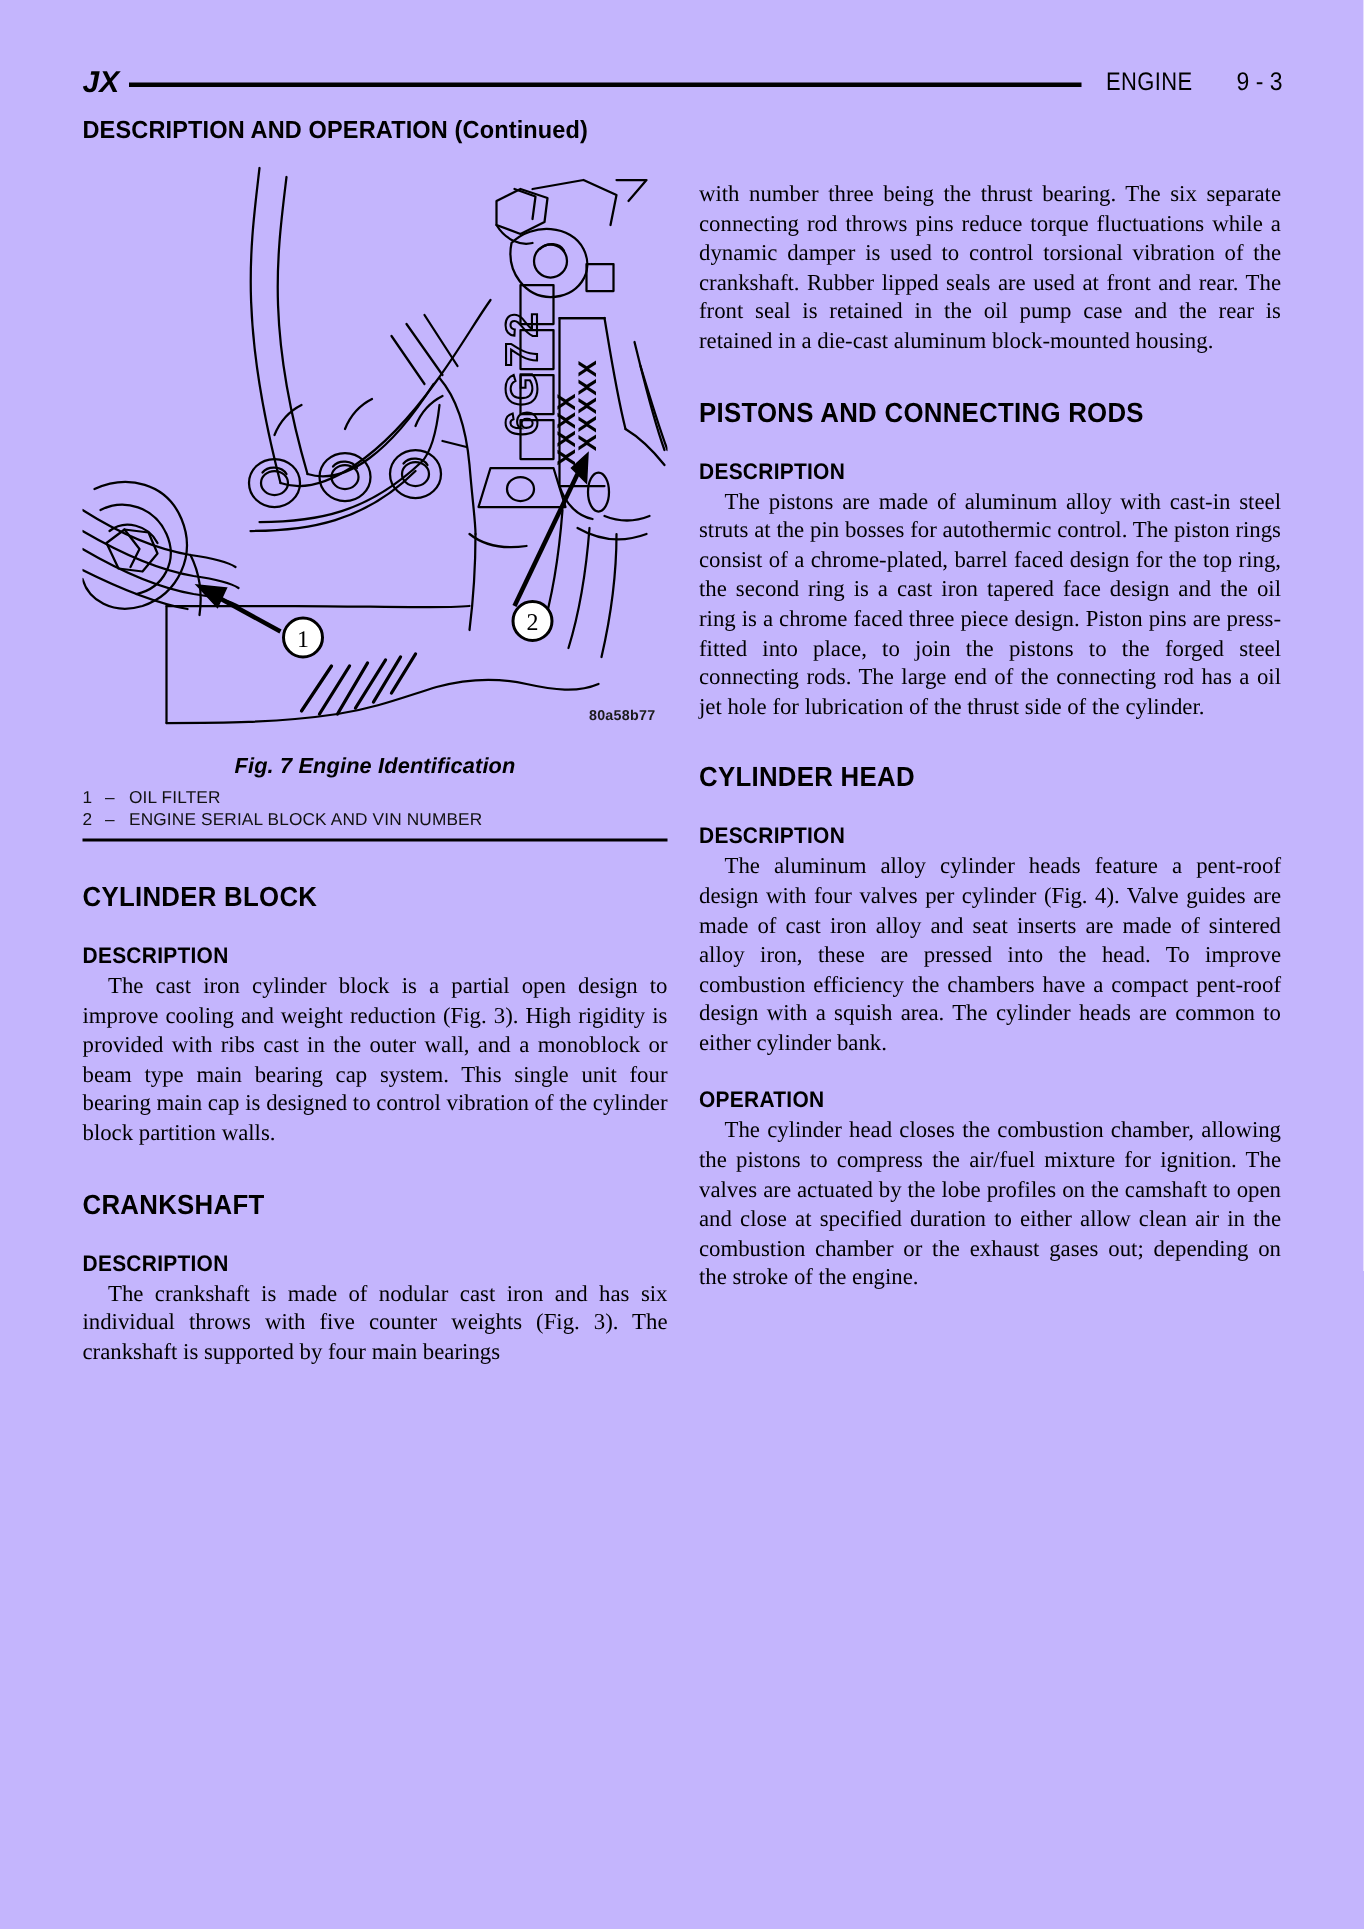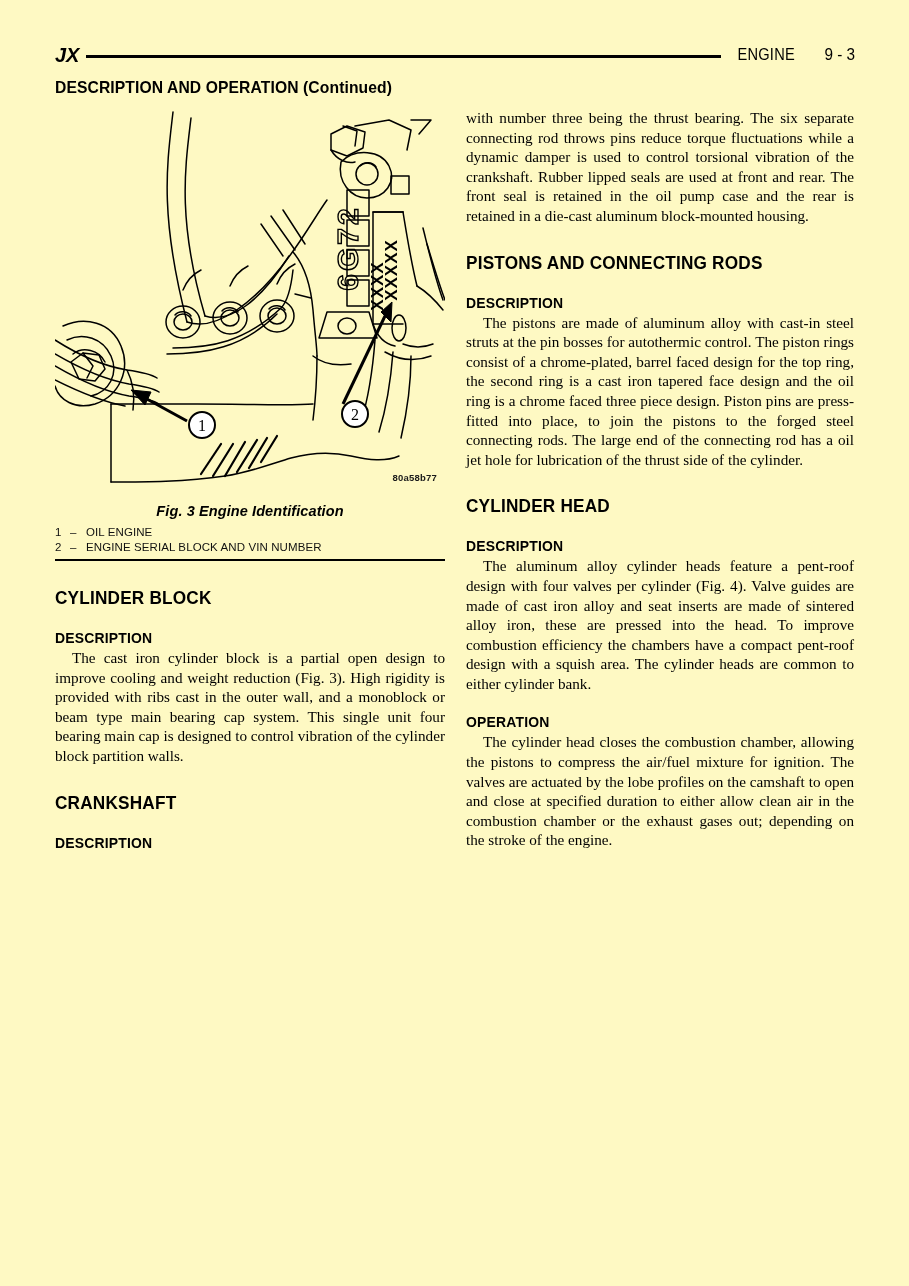--- a/index.html
+++ b/index.html
@@ -4,21 +4,21 @@
 <style>
   html, body {
     margin: 0;
     padding: 0;
     background: #ffffff;
   }
   .page {
     position: relative;
     width: 909px;
     height: 1286px;
-    background: #fef9c3;
+    background: #c4b5fd;
     overflow: hidden;
     font-family: "Liberation Serif", serif;
     color: #000000;
   }
 
   
   .run-head {
     position: absolute;
     left: 55px;
     top: 42px;
@@ -162,21 +162,21 @@
     font-family: "Liberation Serif", serif;
     font-size: 15.2px;
     line-height: 19.6px;
     text-align: justify;
     text-justify: inter-word;
     margin: 2px 0 0 0;
     text-indent: 17px;
     -webkit-hyphens: none;
     hyphens: none;
   }
-  .col-right p.body.first { margin-top: 4px; text-indent: 0; }
+  .col-right p.body.first { margin-top: 16px; text-indent: 0; }
 </style>
 </head>
 <body>
 
 <div class="page">
 
   <div class="run-head">
     <span class="run-head-left">JX</span>
     <span class="run-rule"></span>
     <span class="run-head-right">ENGINE</span>
@@ -302,42 +302,43 @@
 
         <g>
           <circle cx="300" cy="310" r="13" fill="#fff" stroke="#000" stroke-width="2"></circle>
           <text x="300" y="316" text-anchor="middle" font-family="Liberation Serif, serif" font-size="16" fill="#000">2</text>
         </g>
       </svg>
 
       <span class="fig-id">80a58b77</span>
     </div>
 
-    <div class="fig-caption">Fig. 3 Engine Identification</div>
+    <div class="fig-caption">Fig. 7 Engine Identification</div>
 
     <div class="legend">
       <div class="legend-row">
         <span class="legend-num">1</span>
         <span class="legend-dash">–</span>
-        <span class="legend-label">OIL ENGINE</span>
+        <span class="legend-label">OIL FILTER</span>
       </div>
       <div class="legend-row">
         <span class="legend-num">2</span>
         <span class="legend-dash">–</span>
         <span class="legend-label">ENGINE SERIAL BLOCK AND VIN NUMBER</span>
       </div>
       <div class="legend-rule"></div>
     </div>
 
     <h2 class="sect">CYLINDER BLOCK</h2>
     <h3 class="sub">DESCRIPTION</h3>
     <p class="body">The cast iron cylinder block is a partial open design to improve cooling and weight reduction (Fig. 3). High rigidity is provided with ribs cast in the outer wall, and a monoblock or beam type main bearing cap system. This single unit four bearing main cap is designed to control vibration of the cylinder block partition walls.</p>
 
     <h2 class="sect">CRANKSHAFT</h2>
     <h3 class="sub">DESCRIPTION</h3>
+    <p class="body">The crankshaft is made of nodular cast iron and has six individual throws with five counter weights (Fig. 3). The crankshaft is supported by four main bearings</p>
   </div>
 
   <div class="col-right">
 
     <p class="body first">with number three being the thrust bearing. The six separate connecting rod throws pins reduce torque fluctuations while a dynamic damper is used to control torsional vibration of the crankshaft. Rubber lipped seals are used at front and rear. The front seal is retained in the oil pump case and the rear is retained in a die-cast aluminum block-mounted housing.</p>
 
     <h2 class="sect">PISTONS AND CONNECTING RODS</h2>
     <h3 class="sub">DESCRIPTION</h3>
     <p class="body">The pistons are made of aluminum alloy with cast-in steel struts at the pin bosses for autothermic control. The piston rings consist of a chrome-plated, barrel faced design for the top ring, the second ring is a cast iron tapered face design and the oil ring is a chrome faced three piece design. Piston pins are press-fitted into place, to join the pistons to the forged steel connecting rods. The large end of the connecting rod has a oil jet hole for lubrication of the thrust side of the cylinder.</p>
 

